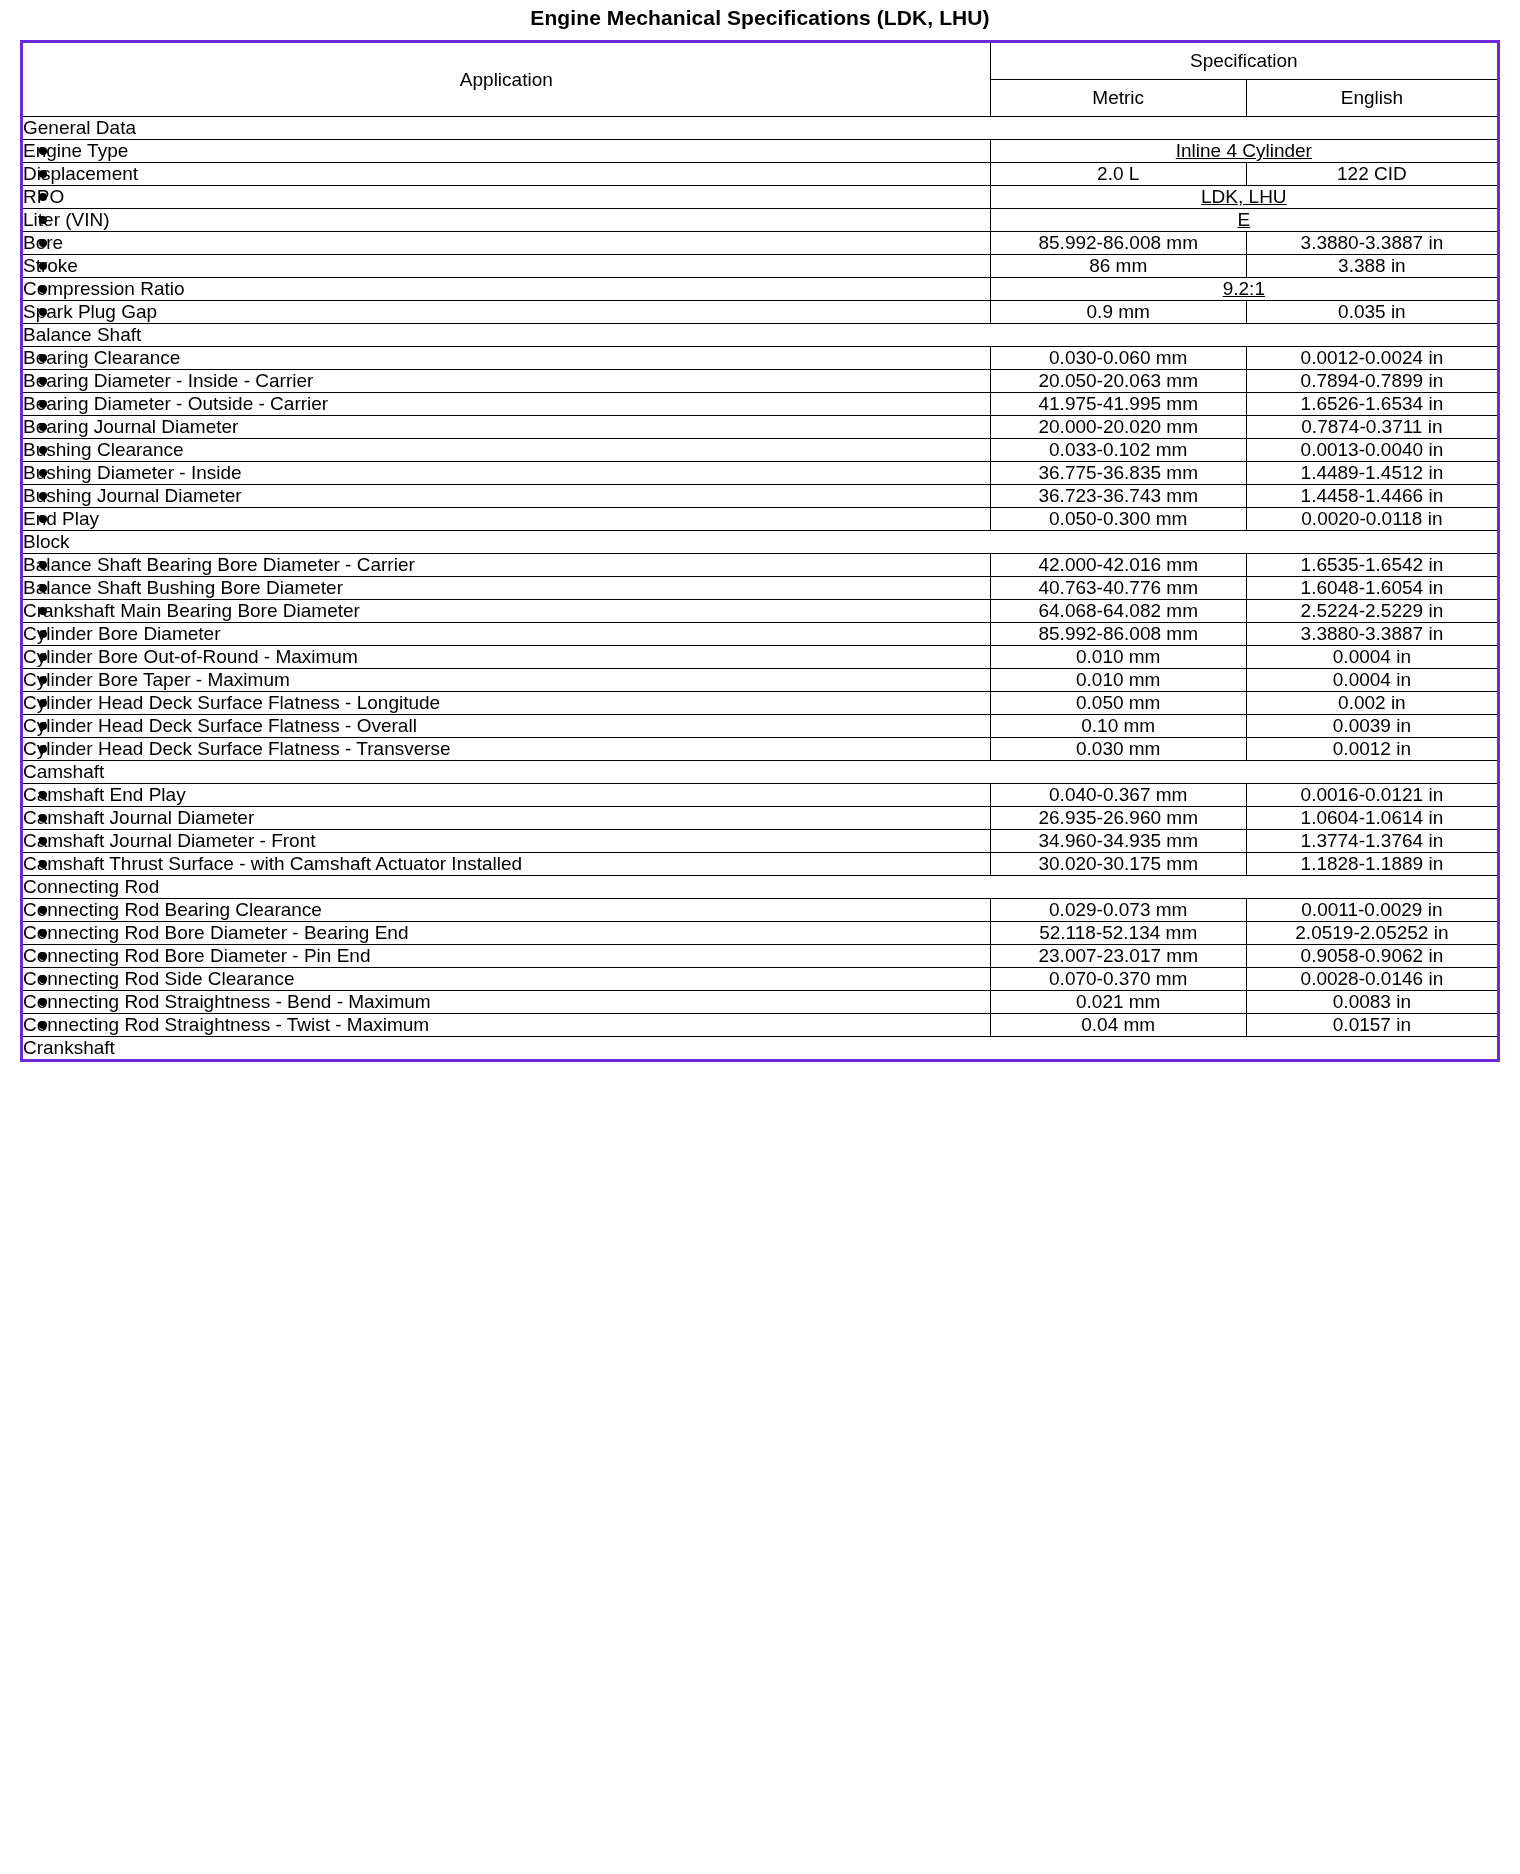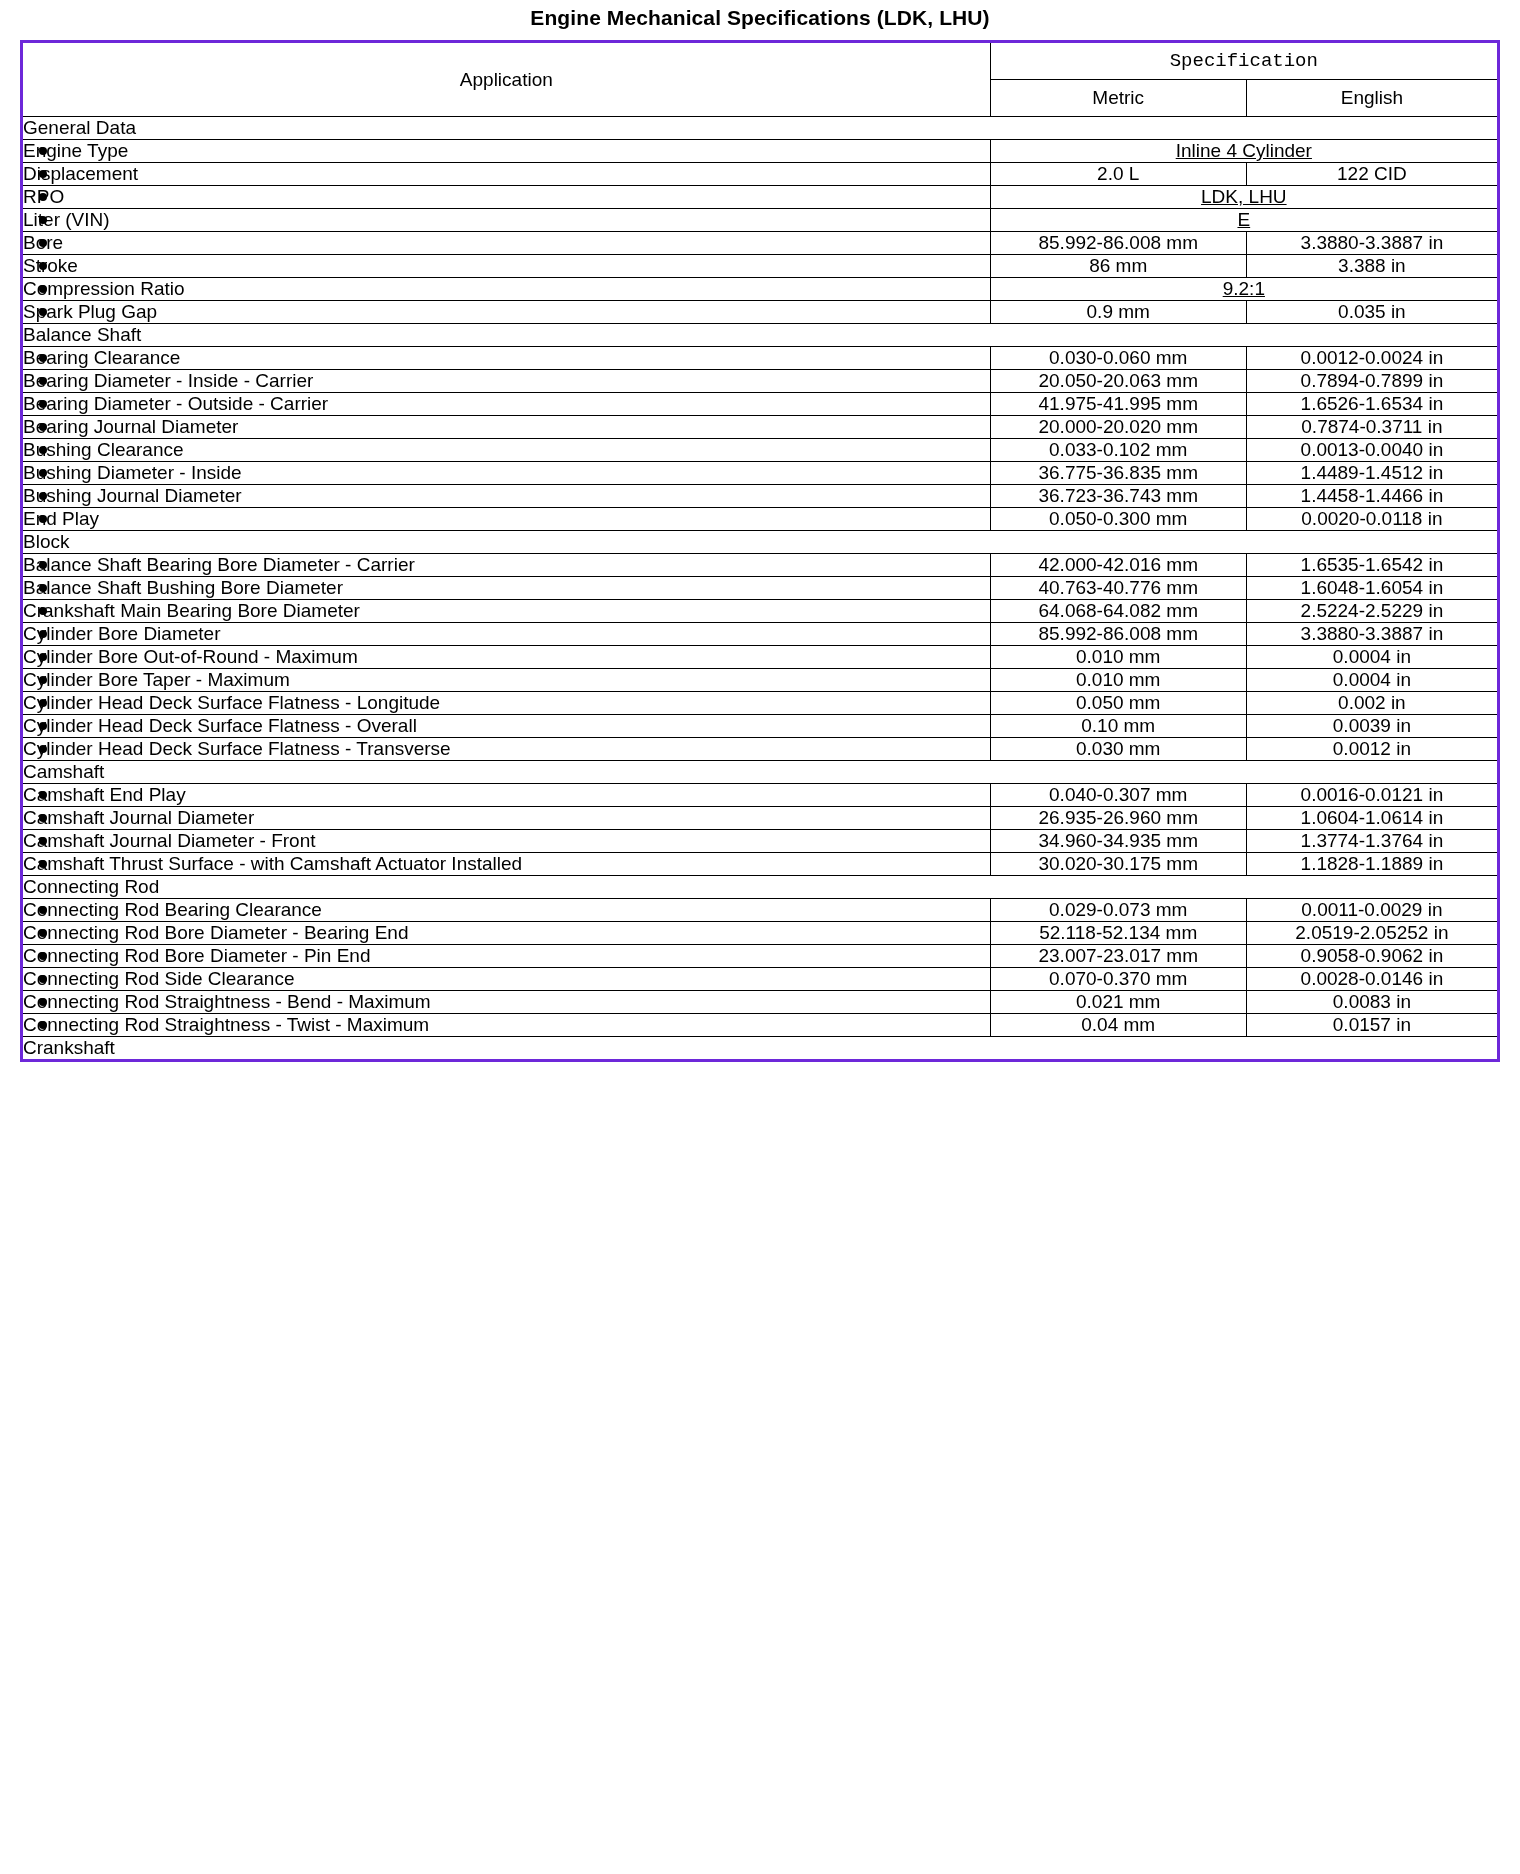--- a/index.html
+++ b/index.html
@@ -43,21 +43,20 @@
   .col-app { width: 968px; }
   .col-metric { width: 256px; }
   .col-english { width: 252px; }
 
   .hdr-spec {
     text-align: center;
     font-weight: bold;
     font-size: 20px;
     height: 36px;
     border-bottom: 1.5px solid #000;
-    font-family: Liberation Mono, monospace;
   }
   .hdr-app {
     text-align: center;
     font-weight: bold;
     font-size: 20px;
     vertical-align: middle;
   }
   .hdr-sub {
     text-align: center;
     font-weight: bold;
@@ -249,21 +248,21 @@
         <tr>
           <td class="item-label"><span class="bullet"></span><span>Cylinder Head Deck Surface Flatness - Transverse</span></td>
           <td class="val">0.030 mm</td>
           <td class="val">0.0012 in</td>
         </tr>
         <tr class="group-row">
           <td colspan="3">Camshaft</td>
         </tr>
         <tr>
           <td class="item-label"><span class="bullet"></span><span>Camshaft End Play</span></td>
-          <td class="val">0.040-0.307 mm</td>
+          <td class="val">0.040-0.367 mm</td>
           <td class="val">0.0016-0.0121 in</td>
         </tr>
         <tr>
           <td class="item-label"><span class="bullet"></span><span>Camshaft Journal Diameter</span></td>
           <td class="val">26.935-26.960 mm</td>
           <td class="val">1.0604-1.0614 in</td>
         </tr>
         <tr>
           <td class="item-label"><span class="bullet"></span><span>Camshaft Journal Diameter - Front</span></td>
           <td class="val">34.960-34.935 mm</td>

